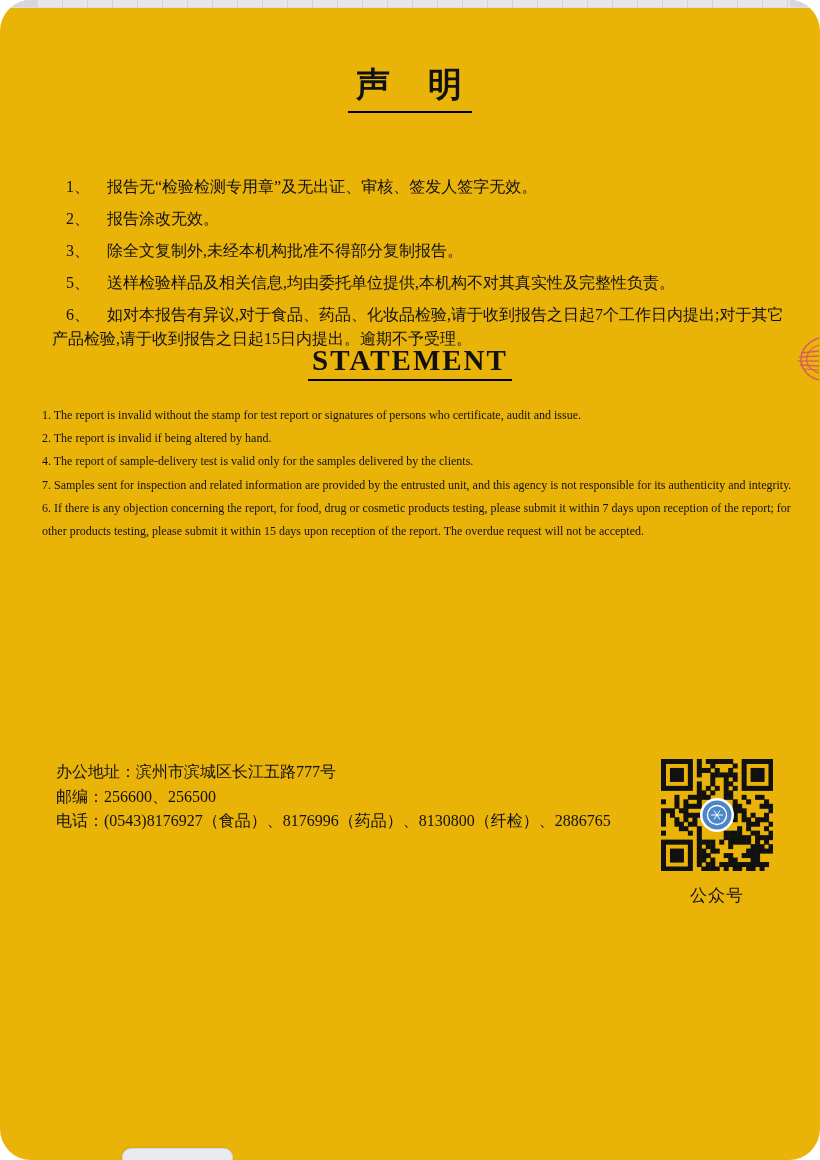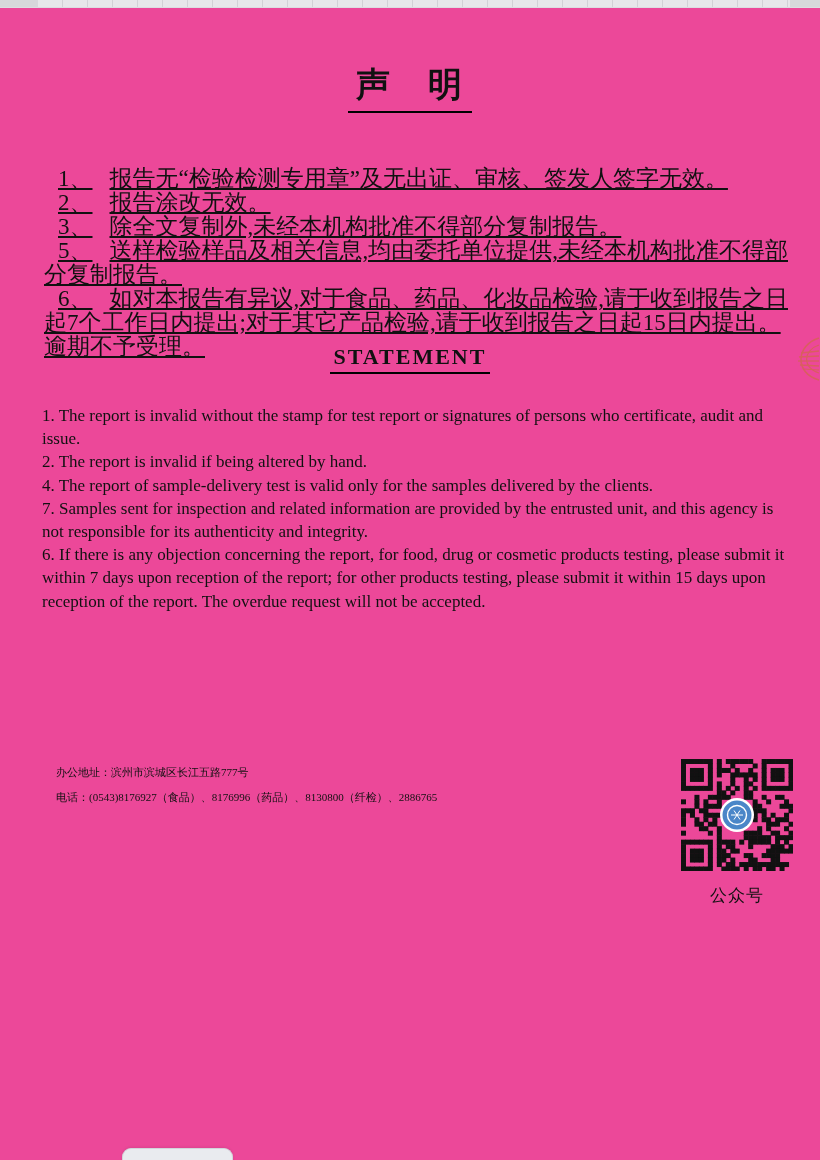--- a/index.html
+++ b/index.html
@@ -1,56 +1,56 @@
 <!DOCTYPE html>
 <html><head>
 <meta charset="utf-8">
 <style>
   html,body{margin:0;padding:0;background:#ffffff;}
   .page{
-    position:relative;width:820px;height:1160px;background:#ec4899;overflow:hidden;
-    font-family:"Liberation Serif","DejaVu Serif",serif;color:#111111;
+    position:relative;width:820px;height:1160px;background:#eab308;overflow:hidden;
+    font-family:"Liberation Serif","DejaVu Serif",serif;color:#111111;border-radius:31px;
   }
   
   .topbar{position:absolute;top:0;left:0;width:820px;height:7px;background:#e7e7ea;border-bottom:1px solid #dddde1;}
   .topbar .end{position:absolute;top:0;height:7px;background:#d7d7db;}
   .topbar .end.l{left:0;width:38px;}
   .topbar .end.r{right:0;width:30px;}
   .topbar .ticks{
     position:absolute;top:0;left:38px;right:30px;height:7px;
     background:repeating-linear-gradient(to right,transparent 0 24px,#c9c9ce 24px 25px);
     opacity:.7;
   }
   
   .cn-title-wrap{position:absolute;top:62px;left:0;width:820px;text-align:center;}
   .cn-title{
     display:inline-block;font-size:34px;font-weight:bold;letter-spacing:2px;
     border-bottom:2px solid #000;padding:0 8px 3px 8px;
   }
   
   .cn-list{position:absolute;top:167px;left:44px;width:750px;}
-  .cn-item{margin:0;font-size:23px;line-height:24px;text-indent:14px;text-decoration:underline;}
+  .cn-item{margin:8px;font-size:16px;line-height:24px;text-indent:14px;}
   .cn-item .num{margin-right:17px;}
   
   .stamp{position:absolute;top:336px;right:0;}
   
   .en-title-wrap{position:absolute;top:344px;left:0;width:820px;text-align:center;}
   .en-title{
-    display:inline-block;font-size:22px;font-weight:bold;letter-spacing:2px;
+    display:inline-block;font-size:29px;font-weight:bold;letter-spacing:2px;
     border-bottom:2px solid #000;padding:0 4px 2px 4px;
     font-family:"Liberation Serif","DejaVu Serif",serif;
   }
   
   .en-list{position:absolute;top:404px;left:42px;width:752px;}
-  .en-item{margin:0;font-size:17px;line-height:23.2px;}
+  .en-item{margin:0;font-size:12px;line-height:23.2px;}
   
   .contact{position:absolute;top:760px;left:56px;width:620px;}
-  .contact-line{font-size:11px;line-height:24.6px;white-space:nowrap;}
-  
-  .qr-block{position:absolute;top:759px;left:681px;width:112px;text-align:center;}
+  .contact-line{font-size:16px;line-height:24.6px;white-space:nowrap;}
+  
+  .qr-block{position:absolute;top:759px;left:661px;width:112px;text-align:center;}
   .qr-label{margin-top:9px;font-size:17px;letter-spacing:1px;}
   
   .pill{
     position:absolute;top:1148px;left:122px;width:109px;height:14px;
     background:#e9ebef;border:1px solid #d2d5db;border-bottom:none;
     border-radius:9px 9px 0 0;box-shadow:0 -1px 3px rgba(0,0,0,.07);
   }
 </style>
 </head>
 <body>
@@ -64,21 +64,21 @@
   </div>
 
   <div class="cn-title-wrap">
     <span class="cn-title">声　明</span>
   </div>
 
   <div class="cn-list">
     <p class="cn-item"><span class="num">1、</span><span class="txt">报告无“检验检测专用章”及无出证、审核、签发人签字无效。</span></p>
     <p class="cn-item"><span class="num">2、</span><span class="txt">报告涂改无效。</span></p>
     <p class="cn-item"><span class="num">3、</span><span class="txt">除全文复制外,未经本机构批准不得部分复制报告。</span></p>
-    <p class="cn-item"><span class="num">5、</span><span class="txt">送样检验样品及相关信息,均由委托单位提供,未经本机构批准不得部分复制报告。</span></p>
+    <p class="cn-item"><span class="num">5、</span><span class="txt">送样检验样品及相关信息,均由委托单位提供,本机构不对其真实性及完整性负责。</span></p>
     <p class="cn-item"><span class="num">6、</span><span class="txt">如对本报告有异议,对于食品、药品、化妆品检验,请于收到报告之日起7个工作日内提出;对于其它产品检验,请于收到报告之日起15日内提出。逾期不予受理。</span></p>
   </div>
 
   <svg class="stamp" width="32" height="46" viewBox="0 0 32 46" fill="none">
     <path d="M31,2 C8,9 6,37 31,44" stroke="#d95f5f" stroke-width="1.6"></path>
     <path d="M31,9 C15,14 14,32 31,37" stroke="#d95f5f" stroke-width="1.2"></path>
     <path d="M13,17 L31,15" stroke="#d95f5f" stroke-width="1.3"></path>
     <path d="M11,21 L31,20" stroke="#d95f5f" stroke-width="1.6"></path>
     <path d="M10,25 L31,25" stroke="#d95f5f" stroke-width="1.3"></path>
     <path d="M12,29 L31,30" stroke="#d95f5f" stroke-width="1.6"></path>
@@ -92,20 +92,21 @@
   <div class="en-list">
     <p class="en-item">1. The report is invalid without the stamp for test report or signatures of persons who certificate, audit and issue.</p>
     <p class="en-item">2. The report is invalid if being altered by hand.</p>
     <p class="en-item">4. The report of sample-delivery test is valid only for the samples delivered by the clients.</p>
     <p class="en-item">7. Samples sent for inspection and related information are provided by the entrusted unit, and this agency is not responsible for its authenticity and integrity.</p>
     <p class="en-item">6. If there is any objection concerning the report, for food, drug or cosmetic products testing, please submit it within 7 days upon reception of the report; for other products testing, please submit it within 15 days upon reception of the report. The overdue request will not be accepted.</p>
   </div>
 
   <div class="contact">
     <div class="contact-line">办公地址：滨州市滨城区长江五路777号</div>
+    <div class="contact-line">邮编：256600、256500</div>
     <div class="contact-line">电话：(0543)8176927（食品）、8176996（药品）、8130800（纤检）、2886765</div>
   </div>
 
   <div class="qr-block">
     <svg id="qr-svg" width="112" height="112" viewBox="0 0 112 112">
         <rect x="35.84" y="0" width="5" height="5" fill="#111111"></rect>
         <rect x="44.800000000000004" y="0" width="5" height="5" fill="#111111"></rect>
         <rect x="49.28" y="0" width="5" height="5" fill="#111111"></rect>
         <rect x="53.760000000000005" y="0" width="5" height="5" fill="#111111"></rect>
         <rect x="58.24000000000001" y="0" width="5" height="5" fill="#111111"></rect>

